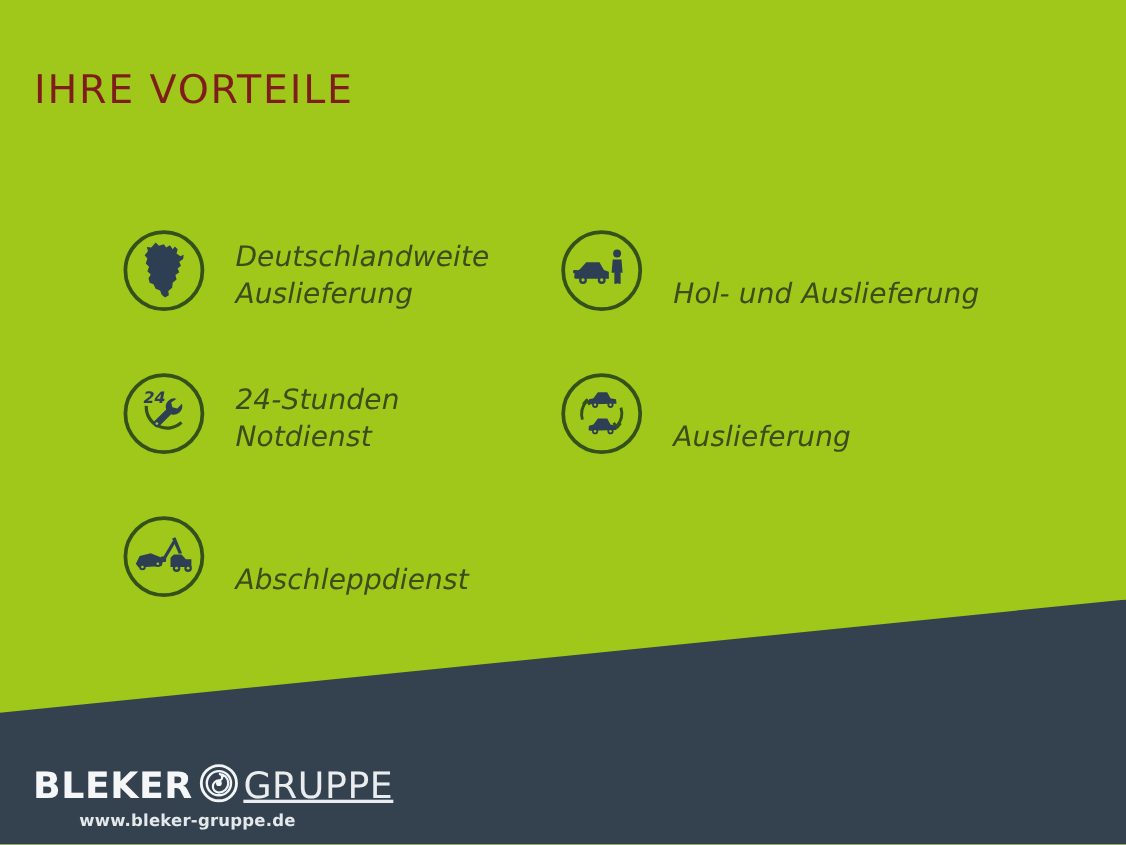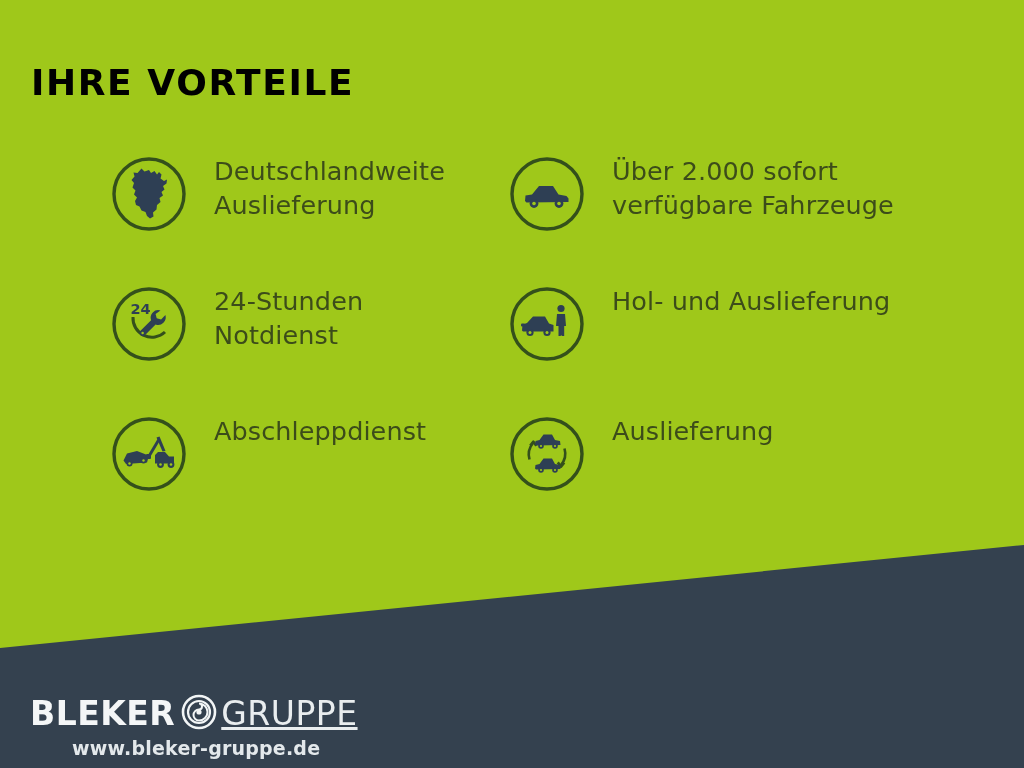--- a/index.html
+++ b/index.html
@@ -27,45 +27,46 @@
     background: #34414F;
     clip-path: polygon(0 648px, 1024px 545px, 1024px 768px, 0 768px);
   }
 
   
   #page-title {
     position: absolute;
     left: 31px;
     top: 63px;
     font-size: 36px;
-    font-weight: bold;
+    font-weight: normal;
     letter-spacing: 1.6px;
-    color: #000000;
+    color: #7f1d1d;
     line-height: 1.1;
   }
 
   
   #benefits {
     position: absolute;
     left: 0;
     top: 155px;
     width: 1024px;
   }
   .bene-col {
     position: absolute;
     top: 0;
   }
   .col-left  { left: 110px; width: 400px; }
   .col-right { left: 508px; width: 440px; }
 
   .bene-item {
     position: relative;
     display: flex;
-    align-items: flex-start;
+    align-items: flex-end;
     height: 130px;
+    font-style: italic;
   }
   .bene-icon {
     flex: 0 0 auto;
     width: 78px;
     height: 78px;
     position: relative;
   }
   .bene-icon svg { display: block; width: 78px; height: 78px; }
 
   .bene-label {
@@ -106,21 +107,21 @@
   #logo-gruppe {
     font-size: 33px;
     font-weight: normal;
     color: #E9EDEF;
     letter-spacing: 0.5px;
     text-decoration: underline;
   }
   #logo-url {
     margin-top: 3px;
     margin-left: 42px;
-    font-size: 19px;
+    font-size: 15px;
     font-weight: bold;
     color: #E3E8EB;
     letter-spacing: 0.2px;
   }
 </style>
 </head>
 <body>
 
 <div id="slide">
 
@@ -188,37 +189,20 @@
             </g>
           </svg>
         </div>
         <div class="bene-label">Abschleppdienst</div>
       </div>
 
     </div>
 
     <div class="bene-col col-right">
 
-      <div class="bene-item">
-        <div class="bene-icon">
-          <svg viewBox="0 0 78 78" xmlns="http://www.w3.org/2000/svg">
-            <circle cx="39" cy="39" r="35" fill="none" stroke="#34501B" stroke-width="3.4"></circle>
-            <g fill="#2E3F54">
-              <path d="M17 46 L17.5 40.5 L24 39.5 L31 31 L45 31 L50.5 39.5 L58.5 41 L60.5 43.5
-                       L60.5 47 L18.5 47.5 Z"></path>
-              <circle cx="26" cy="48.5" r="4.4"></circle>
-              <circle cx="26" cy="48.5" r="1.8" fill="#9FC81A"></circle>
-              <circle cx="51" cy="48.5" r="4.4"></circle>
-              <circle cx="51" cy="48.5" r="1.8" fill="#9FC81A"></circle>
-            </g>
-          </svg>
-        </div>
-        <div class="bene-label">Über 2.000 sofort
-verfügbare Fahrzeuge</div>
-      </div>
 
       <div class="bene-item">
         <div class="bene-icon">
           <svg viewBox="0 0 78 78" xmlns="http://www.w3.org/2000/svg">
             <circle cx="39" cy="39" r="35" fill="none" stroke="#34501B" stroke-width="3.4"></circle>
             <g fill="#2E3F54">
 
               <path d="M14 45.5 L14.5 39.5 L19 38 L25 31.5 L37 31.5 L41 38.5 L45.5 40 L45.5 46.5 L15 46.5 Z"></path>
               <rect x="13" y="38.5" width="4" height="3" rx="1"></rect>
               <circle cx="22" cy="47.5" r="3.6"></circle>

